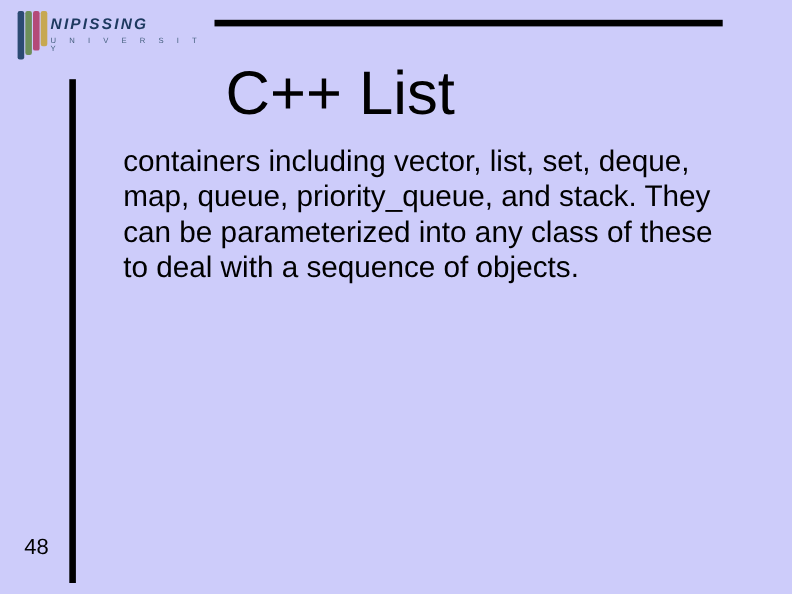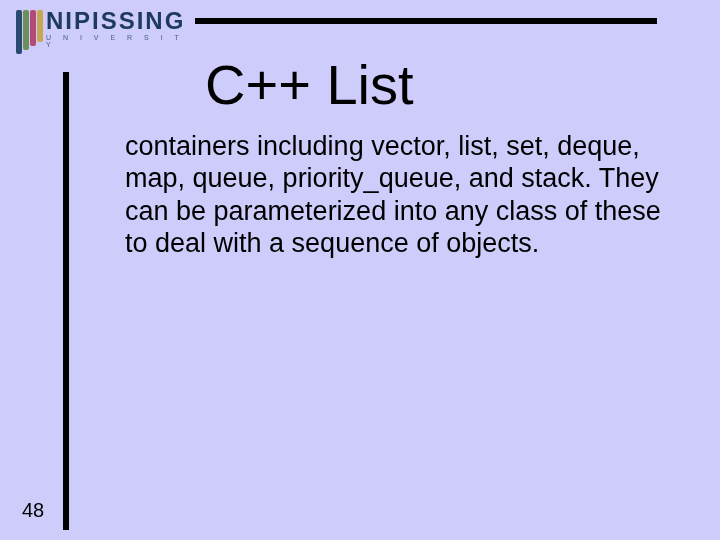--- a/index.html
+++ b/index.html
@@ -40,22 +40,23 @@
   .logo-mark .b2 { left: 7px; height: 40px; background:#6d8f5a; }
   .logo-mark .b3 { left: 14px; height: 36px; background:#b44a78; }
   .logo-mark .b4 { left: 21px; height: 32px; background:#c7a851; }
 
   .logo-text {
     color: #1e3a60;
     font-weight: bold;
     letter-spacing: 2px;
   }
   .logo-title {
-    font-size: 24px;
+    font-size: 14px;
     line-height: 22px;
+    font-style: italic;
   }
   .logo-sub {
     font-size: 7px;
     letter-spacing: 5px;
     font-weight: normal;
     color: #46607f;
     margin-top: 2px;
   }
 
   .top-rule {
@@ -104,27 +105,27 @@
     width: 13px;
     height: 13px;
     background: #000;
     transform: rotate(45deg);
     margin-right: 10px;
     vertical-align: 2px;
   }
 
   .bullet-rest {
     display: block;
-    margin-left: 35px;
+    margin-left: 22px;
   }
 
   .page-num {
     position: absolute;
     left: 22px;
-    bottom: 18px;
+    bottom: 30px;
     font-size: 20px;
     color: #000;
   }
 </style>
 </head>
 <body>
 
 <div class="logo">
   <div class="logo-row">
     <div class="logo-mark">

